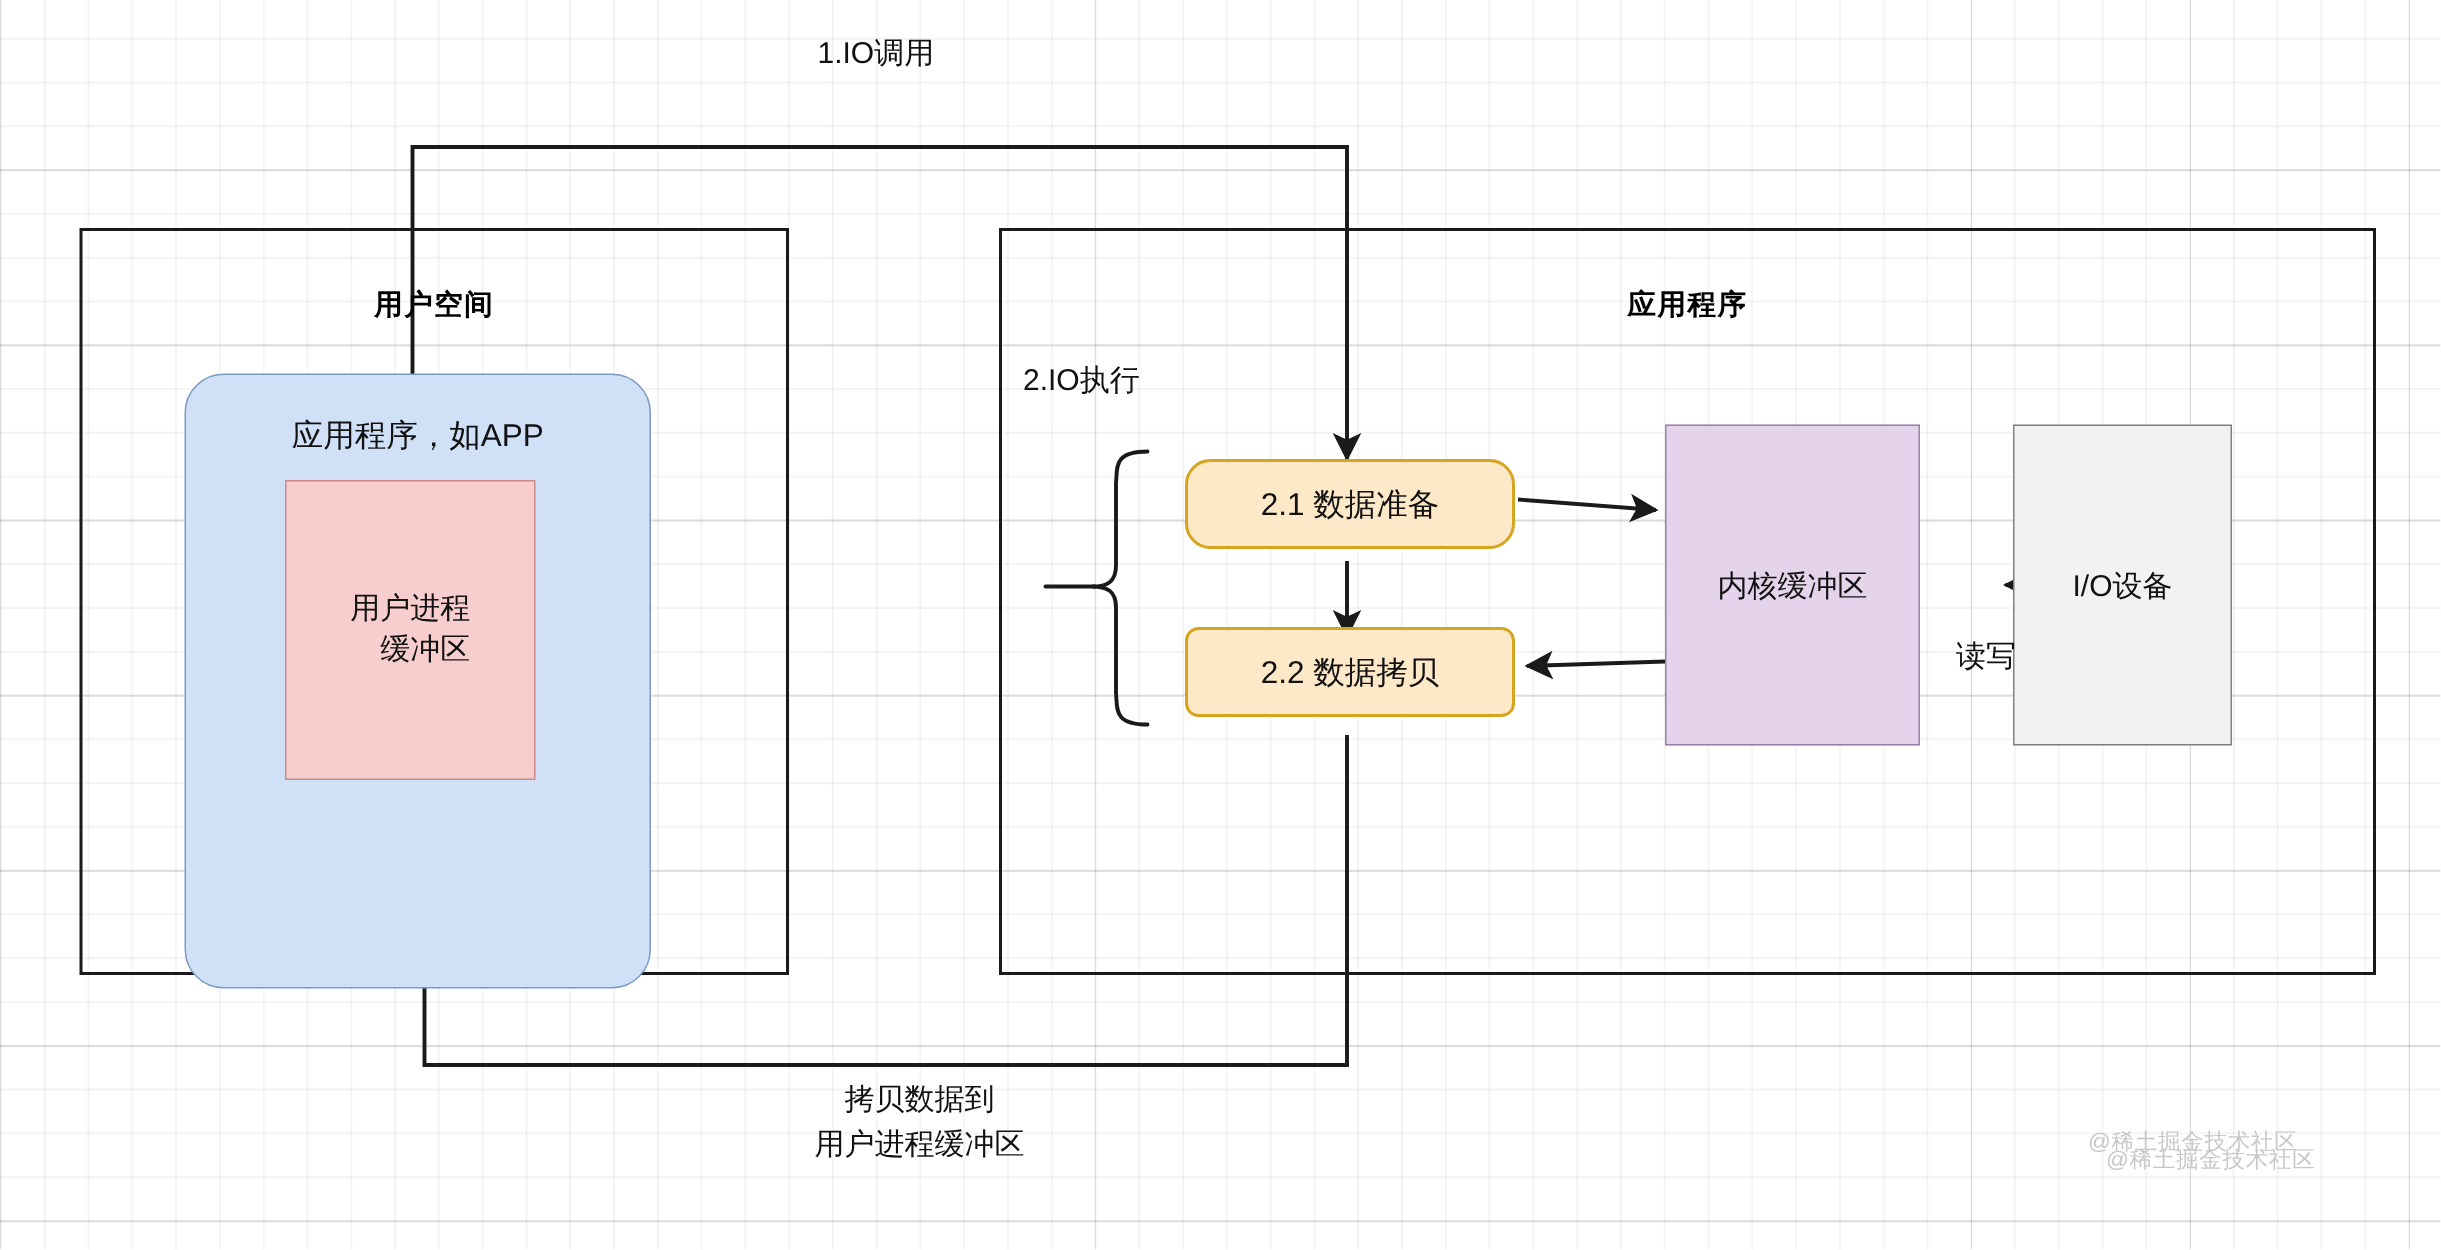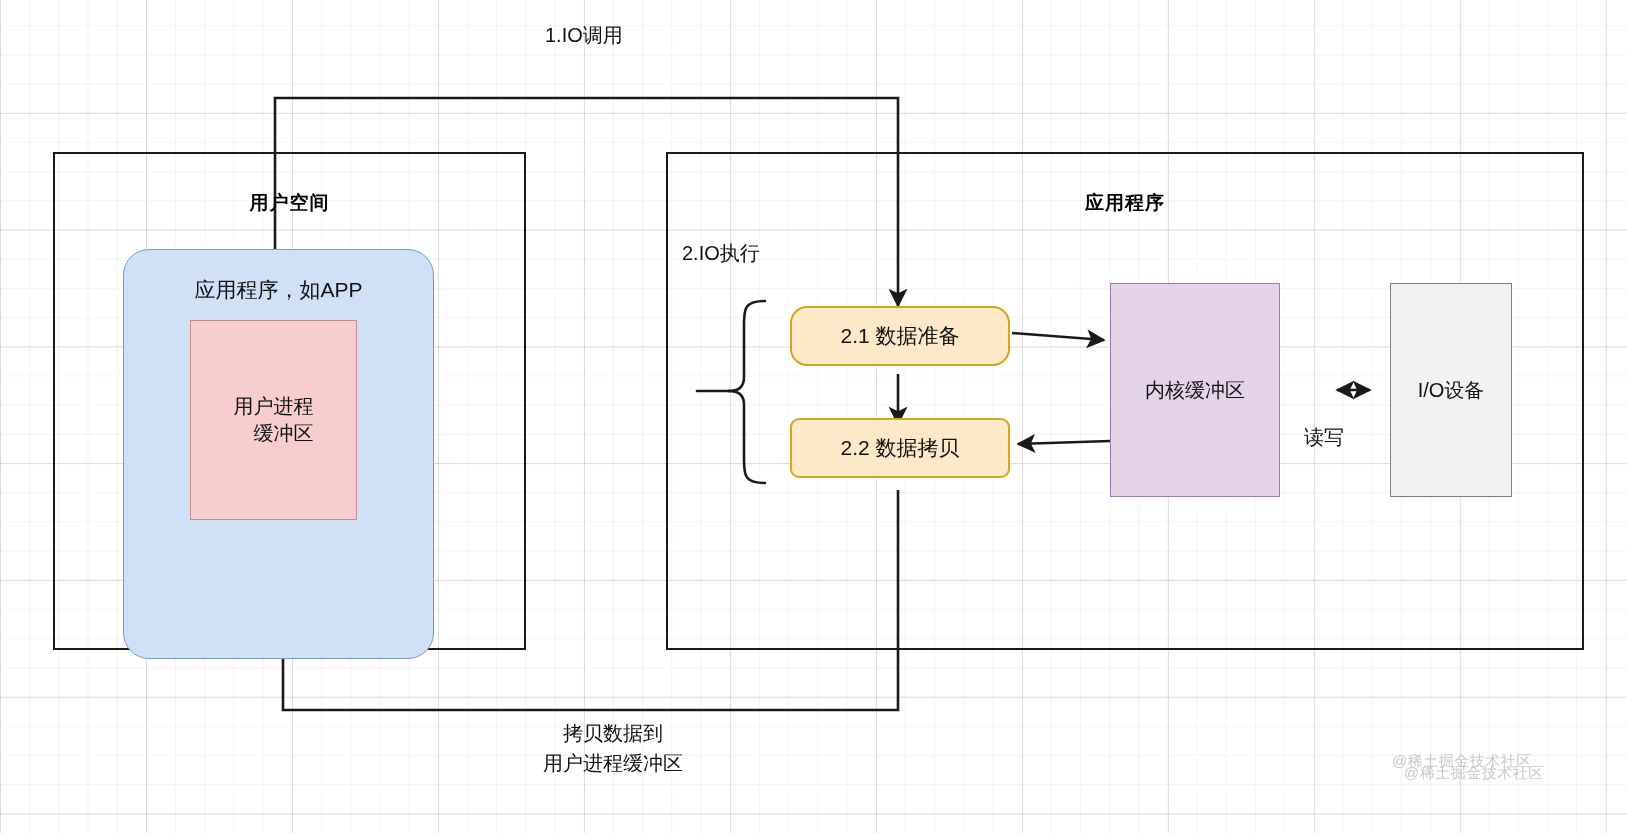--- a/index.html
+++ b/index.html
@@ -202,21 +202,21 @@
   </div>
 
   <div class="abs step-box" style="left:790px; top:418px; width:220px; height:60px;">
     <span>2.2 数据拷贝</span>
   </div>
 
   <div class="abs kbuf-box" style="left:1110px; top:283px; width:170px; height:214px;">
     <span>内核缓冲区</span>
   </div>
 
-  <div class="abs iodev-box" style="left:1390px; top:283px; width:122px; height:214px;">
+  <div class="abs iodev-box" style="left:1342px; top:283px; width:146px; height:214px;">
     <span>I/O设备</span>
   </div>
 
   <div class="plain-label" style="left:1284px; top:424px;margin-left:20px;">读写</div>
 
   <div class="plain-label center multi" style="left:443px; top:718px; width:340px;">
     <div>拷贝数据到</div>
     <div>用户进程缓冲区</div>
   </div>
 

